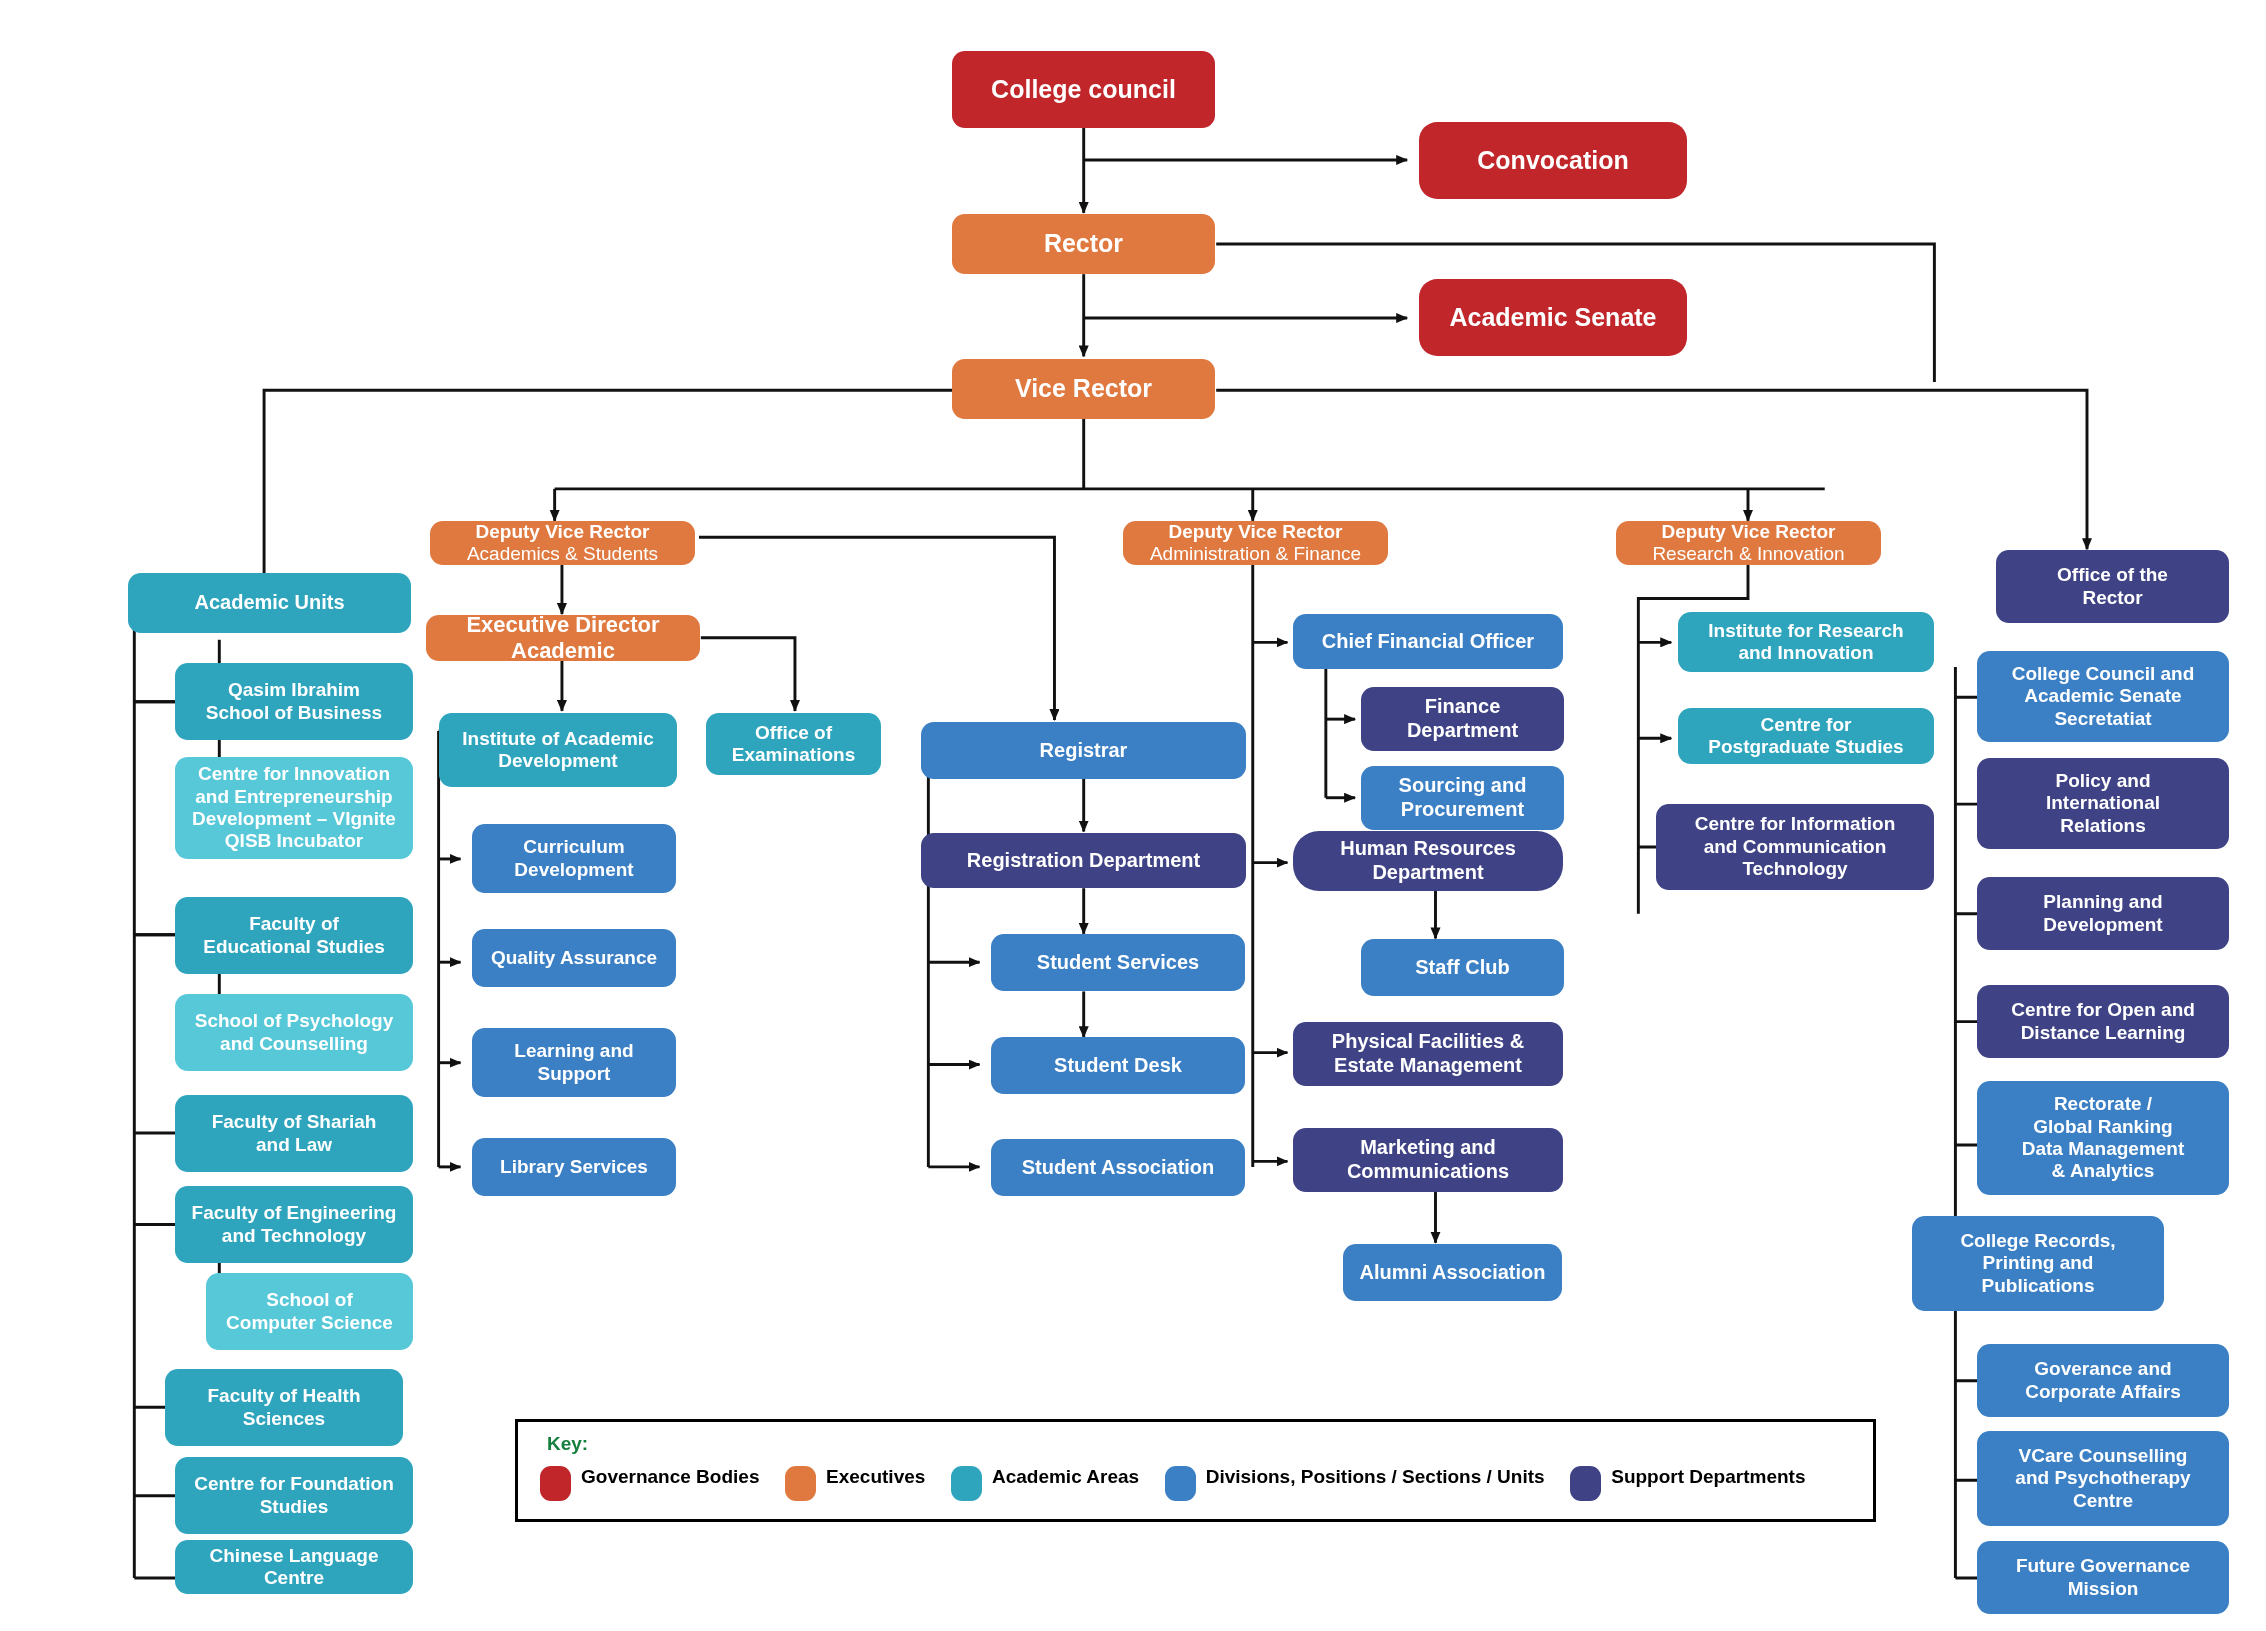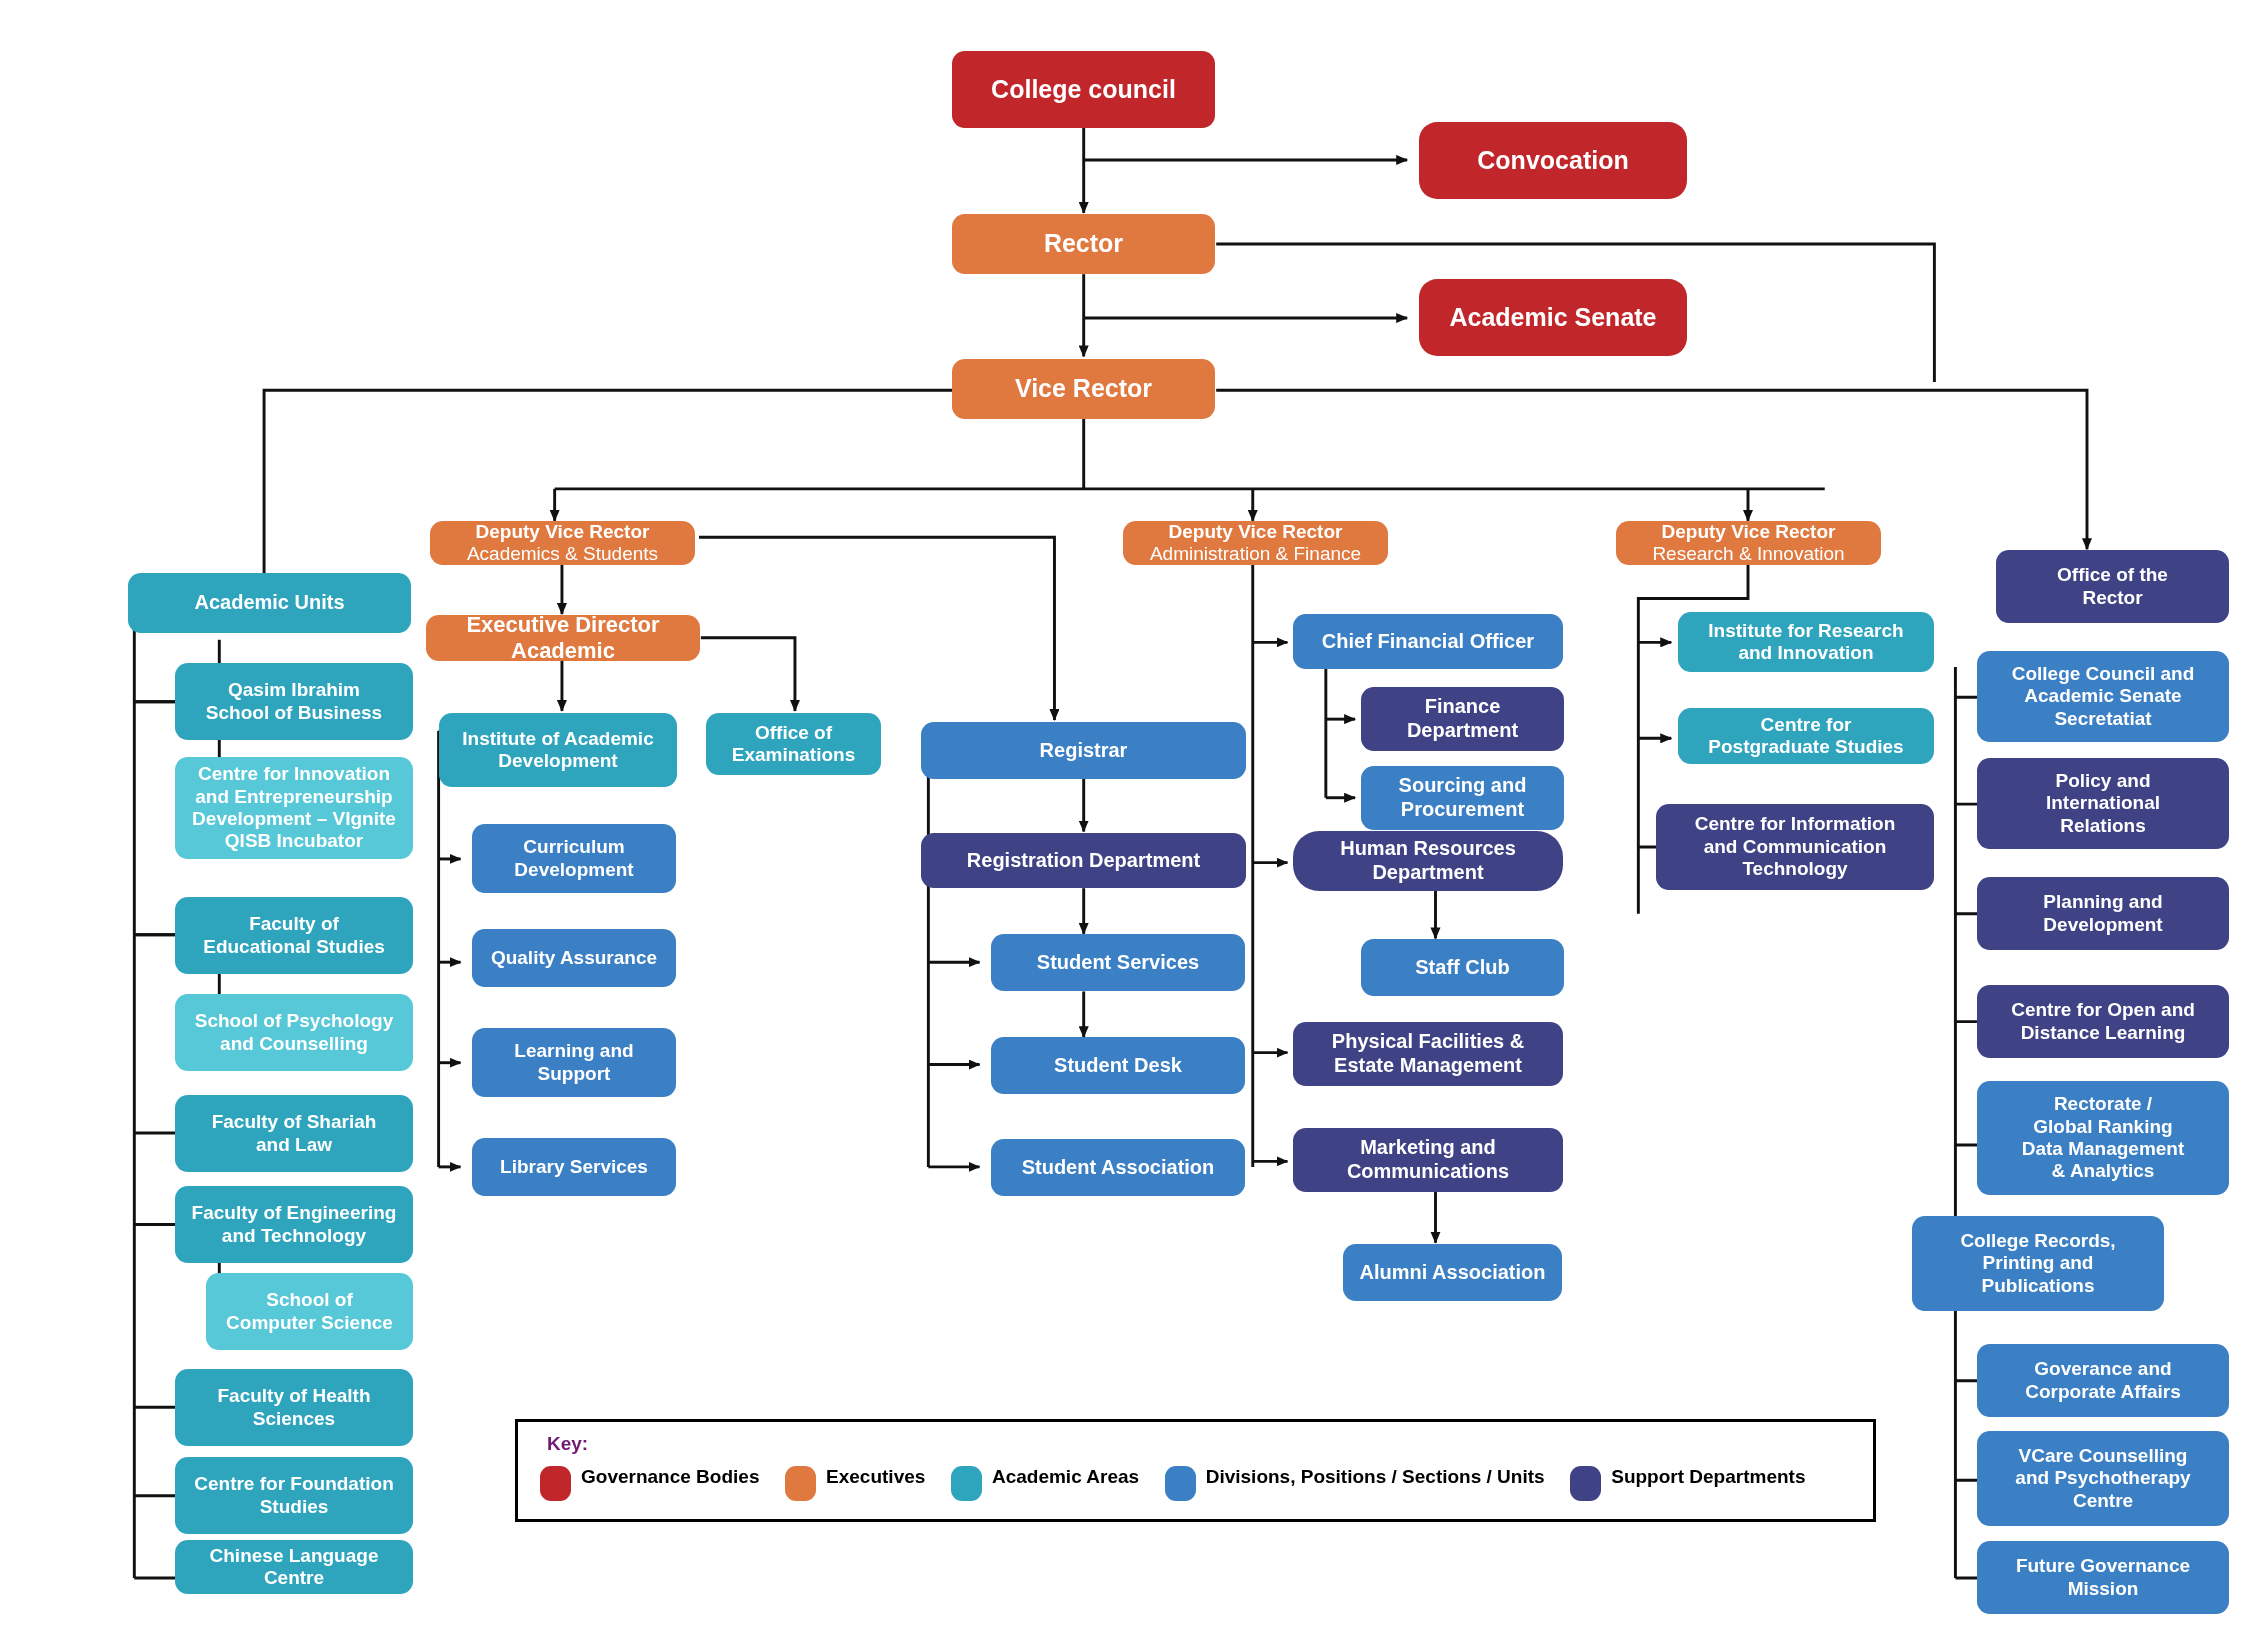--- a/index.html
+++ b/index.html
@@ -21,21 +21,21 @@
   .node .sub{display:block;font-weight:normal;}
   .r-governance{background:#c0262a;}
   .r-exec{background:#e0793f;}
   .r-academic{background:#2ea5bd;}
   .r-academic-lt{background:#56c8d8;}
   .r-division{background:#3b7fc4;}
   .r-support{background:#3f4285;}
   .radius-lg{border-radius:18.3px;}
   
   #legend{position:absolute;left:515px;top:1419px;width:1361px;height:103px;border:3.7px solid #000;background:#fff;box-sizing:border-box;z-index:3;}
-  #legend .key-title{position:absolute;left:29px;top:11px;font-size:19px;font-weight:bold;color:#701a75;}
+  #legend .key-title{position:absolute;left:29px;top:11px;font-size:19px;font-weight:bold;color:#15803d;}
   #legend .items{position:absolute;left:22px;top:44px;display:flex;align-items:center;gap:0px;}
   #legend .li{display:flex;margin-right:25.6px;}
   #legend .sw{width:31px;height:35px;border-radius:11px;margin-right:10px;flex:0 0 auto;}
   #legend .lbl{font-size:19px;font-weight:bold;color:#000;white-space:nowrap;}
 </style>
 </head>
 <body>
 
 <div id="stage">
 
@@ -212,21 +212,21 @@
   <div class="node r-academic" style="left:175px;top:1186px;width:238px;height:77px;font-size:19px;white-space:pre-line;">
     <span>Faculty of Engineering
 and Technology</span>
   </div>
 
   <div class="node r-academic-lt" style="left:206px;top:1273px;width:207px;height:77px;font-size:19px;white-space:pre-line;">
     <span>School of
 Computer Science</span>
   </div>
 
-  <div class="node r-academic" style="left:175px;top:1369px;width:238px;height:77px;font-size:19px;white-space:pre-line;">
+  <div class="node r-academic" style="left:165px;top:1369px;width:238px;height:77px;font-size:19px;white-space:pre-line;">
     <span>Faculty of Health
 Sciences</span>
   </div>
 
   <div class="node r-academic" style="left:175px;top:1457px;width:238px;height:77px;font-size:19px;white-space:pre-line;">
     <span>Centre for Foundation
 Studies</span>
   </div>
 
   <div class="node r-academic" style="left:175px;top:1540px;width:238px;height:54px;font-size:19px;white-space:pre-line;">

